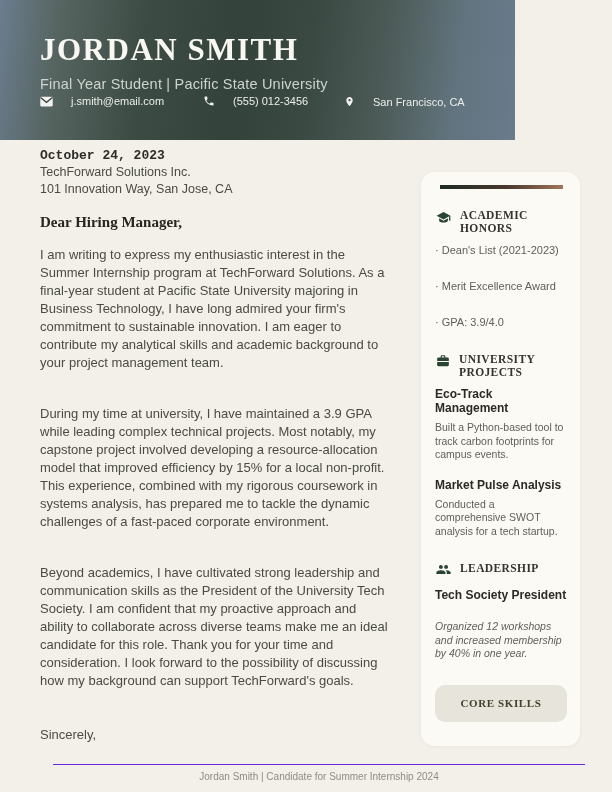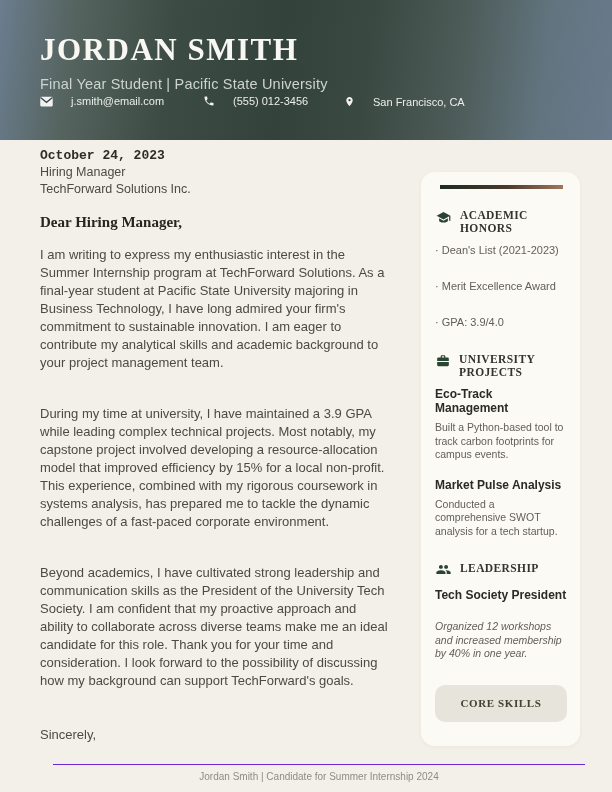--- a/index.html
+++ b/index.html
@@ -4,21 +4,21 @@
 <style>
   html,body{margin:0;padding:0;}
   body{
     width:612px;height:792px;position:relative;overflow:hidden;
     background:#f2f0e9;
     font-family:"Liberation Sans", sans-serif;
     -webkit-font-smoothing:antialiased;
   }
   
   .header{
-    position:absolute;top:0;left:0;width:612px;height:140px;
+    position:absolute;top:0;left:0;width:515px;height:140px;
     background:linear-gradient(97deg,
       #6b7d8f 0%, #55645f 12%, #3c4b43 28%, #33423a 46%,
       #3a4942 60%, #4c5b57 74%, #62747f 88%, #697b8c 100%);
   }
   .name{
     position:absolute;top:32px;left:40px;
     font-family:"Liberation Serif", serif;font-weight:bold;
     font-size:31px;letter-spacing:1.5px;color:#f8f7f2;
   }
   .subtitle{
@@ -121,22 +121,22 @@
           </svg>
       </span>
       <span>San Francisco, CA</span>
     </div>
   </div>
 </div>
 
 <div class="letter">
   <div class="date">October 24, 2023</div>
   <div class="recipient">
-    <div>Hiring Manager</div>
     <div>TechForward Solutions Inc.</div>
+    <div>101 Innovation Way, San Jose, CA</div>
   </div>
   <div class="salutation">Dear Hiring Manager,</div>
   <div class="para">I am writing to express my enthusiastic interest in the Summer Internship program at TechForward Solutions. As a final-year student at Pacific State University majoring in Business Technology, I have long admired your firm's commitment to sustainable innovation. I am eager to contribute my analytical skills and academic background to your project management team.</div>
   <div class="para">During my time at university, I have maintained a 3.9 GPA while leading complex technical projects. Most notably, my capstone project involved developing a resource-allocation model that improved efficiency by 15% for a local non-profit. This experience, combined with my rigorous coursework in systems analysis, has prepared me to tackle the dynamic challenges of a fast-paced corporate environment.</div>
   <div class="para">Beyond academics, I have cultivated strong leadership and communication skills as the President of the University Tech Society. I am confident that my proactive approach and ability to collaborate across diverse teams make me an ideal candidate for this role. Thank you for your time and consideration. I look forward to the possibility of discussing how my background can support TechForward's goals.</div>
   <div class="closing">Sincerely,</div>
 </div>
 
 <div class="card">
   <div class="accent-bar"></div>

